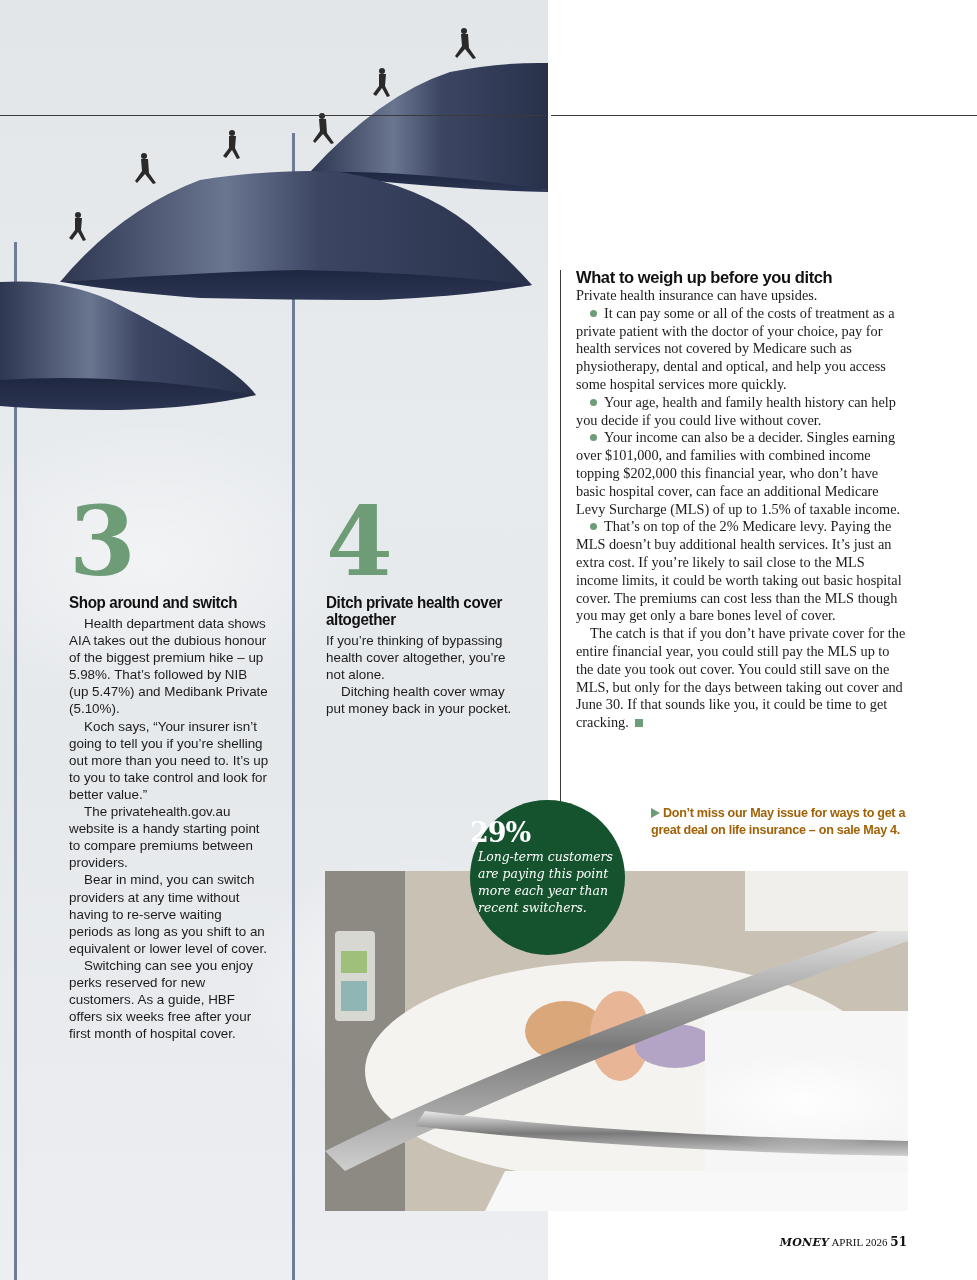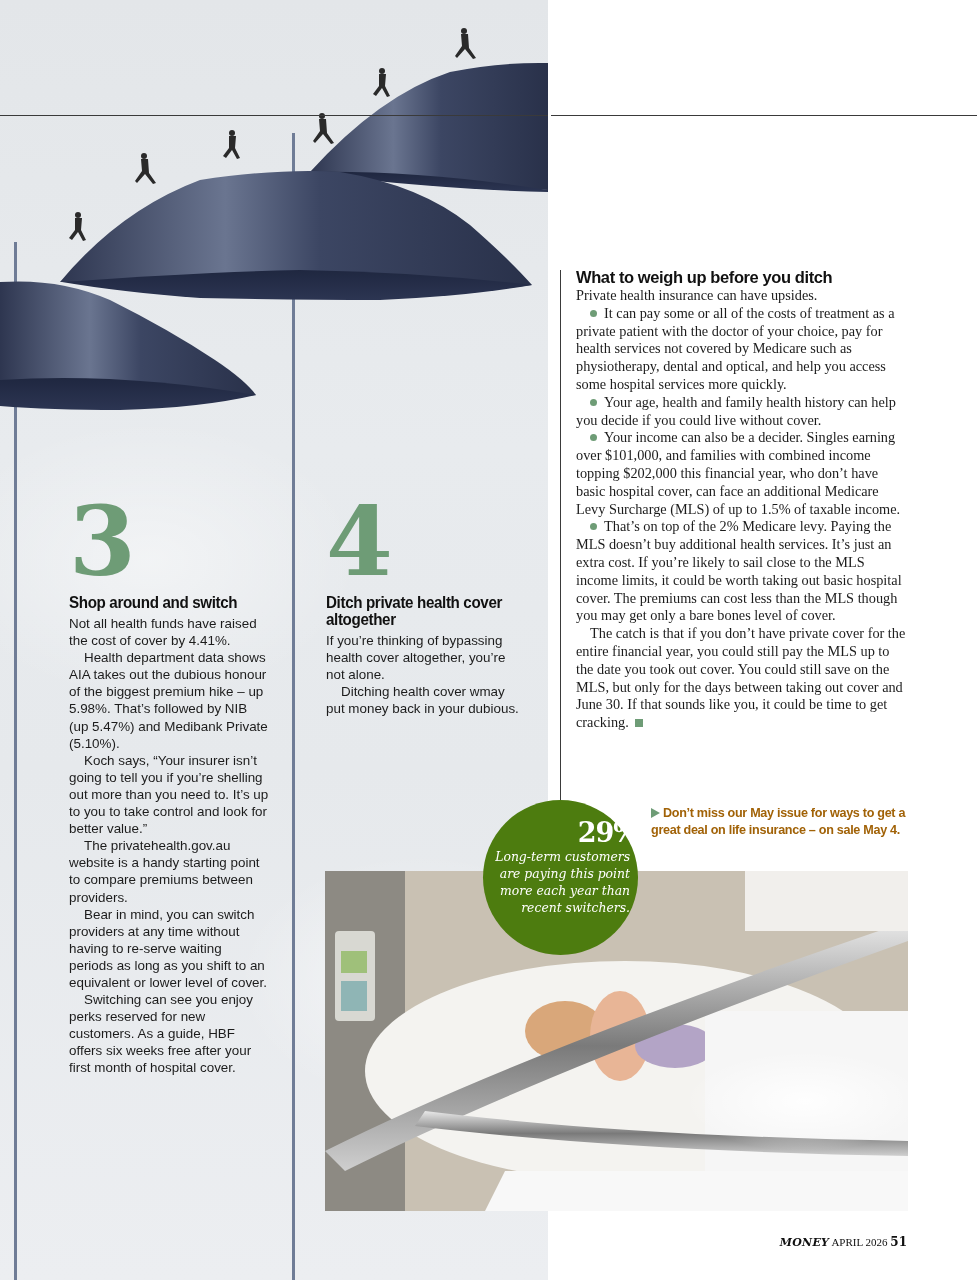--- a/index.html
+++ b/index.html
@@ -69,22 +69,22 @@
     border-top: 5px solid transparent; border-bottom: 5px solid transparent; border-left: 9px solid #6e9c76;
     margin-right: 3px; vertical-align: -1px;
   }
 
   .photo {
     position: absolute; left: 325px; top: 871px; width: 583px; height: 340px; overflow: hidden;
     background: linear-gradient(180deg, #bdb4a5 0%, #cfc7b9 40%, #e7e3dc 70%, #f2f0ec 100%);
   }
 
   .stat-circle {
-    position: absolute; left: 483px; top: 800px; width: 155px; height: 155px; border-radius: 50%;
-    background: #4d7c0f; color: #ffffff; text-align: right; z-index: 5;
+    position: absolute; left: 470px; top: 800px; width: 155px; height: 155px; border-radius: 50%;
+    background: #14532d; color: #ffffff; text-align: left; z-index: 5;
   }
   .stat-num {
     font-family: "DejaVu Serif", serif; font-weight: bold; font-size: 27px; line-height: 30px;
     margin-top: 18px; letter-spacing: -1px;
   }
   .stat-text {
     font-family: "DejaVu Serif", serif; font-style: italic; font-size: 12.4px; line-height: 17px;
     padding: 0 8px;
   }
 
@@ -155,35 +155,34 @@
 </svg>
 
 <div class="rule-top-left"></div>
 <div class="rule-top-right"></div>
 <div class="rule-vertical"></div>
 
 <div class="section" id="sec3">
   <div class="big-num">3</div>
   <div class="sec-head">Shop around and switch</div>
   <div class="sans-body">
-    <p>Not all health funds have raised the cost of cover by 4.41%.</p>
     <p class="indent">Health department data shows AIA takes out the dubious honour of the biggest premium hike – up 5.98%. That’s followed by NIB (up 5.47%) and Medibank Private (5.10%).</p>
     <p class="indent">Koch says, “Your insurer isn’t going to tell you if you’re shelling out more than you need to. It’s up to you to take control and look for better value.”</p>
     <p class="indent">The privatehealth.gov.au website is a handy starting point to compare premiums between providers.</p>
     <p class="indent">Bear in mind, you can switch providers at any time without having to re-serve waiting periods as long as you shift to an equivalent or lower level of cover.</p>
     <p class="indent">Switching can see you enjoy perks reserved for new customers. As a guide, HBF offers six weeks free after your first month of hospital cover.</p>
   </div>
 </div>
 
 <div class="section" id="sec4">
   <div class="big-num">4</div>
   <div class="sec-head">Ditch private health cover altogether</div>
   <div class="sans-body">
     <p>If you’re thinking of bypassing health cover altogether, you’re not alone.</p>
-    <p class="indent">Ditching health cover wmay put money back in your dubious.</p>
+    <p class="indent">Ditching health cover wmay put money back in your pocket.</p>
   </div>
 </div>
 
 <div class="section" id="sec-right">
   <div class="right-head">What to weigh up before you ditch</div>
   <div class="serif-body">
     <p>Private health insurance can have upsides.</p>
     <p class="indent"><span class="bullet"></span><span>It can pay some or all of the costs of treatment as a private patient with the doctor of your choice, pay for health services not covered by Medicare such as physiotherapy, dental and optical, and help you access some hospital services more quickly.</span></p>
     <p class="indent"><span class="bullet"></span><span>Your age, health and family health history can help you decide if you could live without cover.</span></p>
     <p class="indent"><span class="bullet"></span><span>Your income can also be a decider. Singles earning over $101,000, and families with combined income topping $202,000 this financial year, who don’t have basic hospital cover, can face an additional Medicare Levy Surcharge (MLS) of up to 1.5% of taxable income.</span></p>

